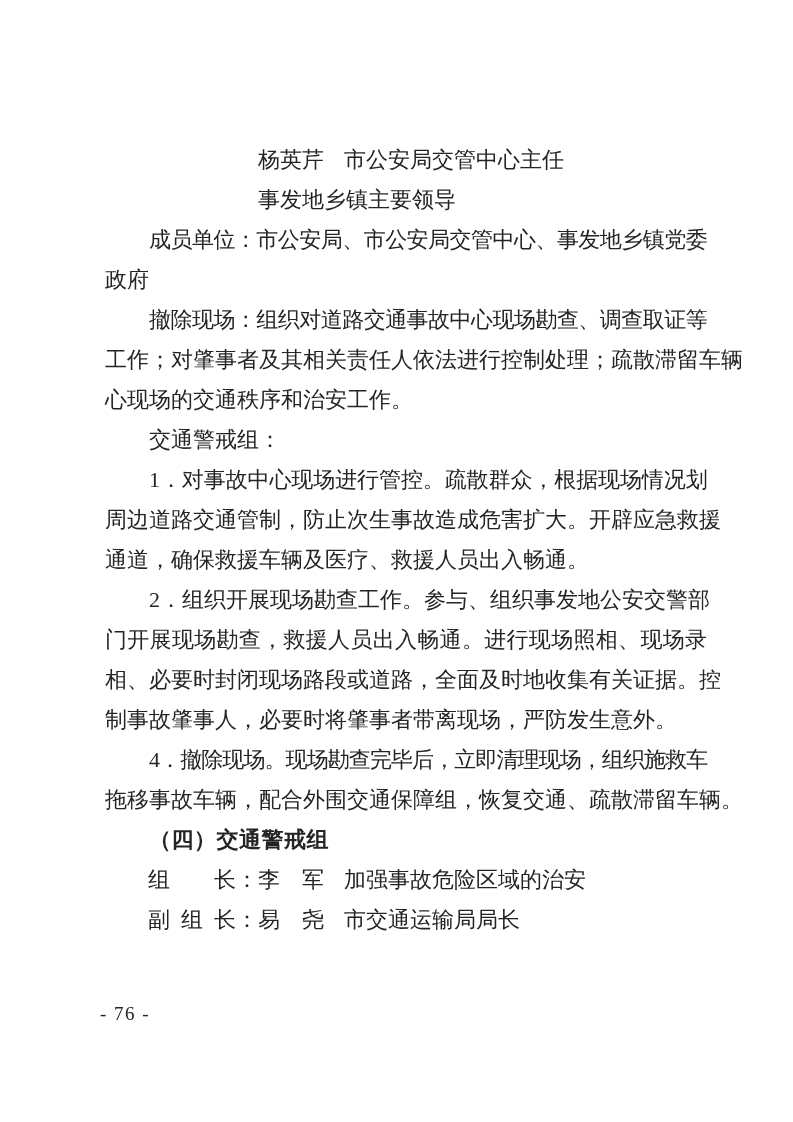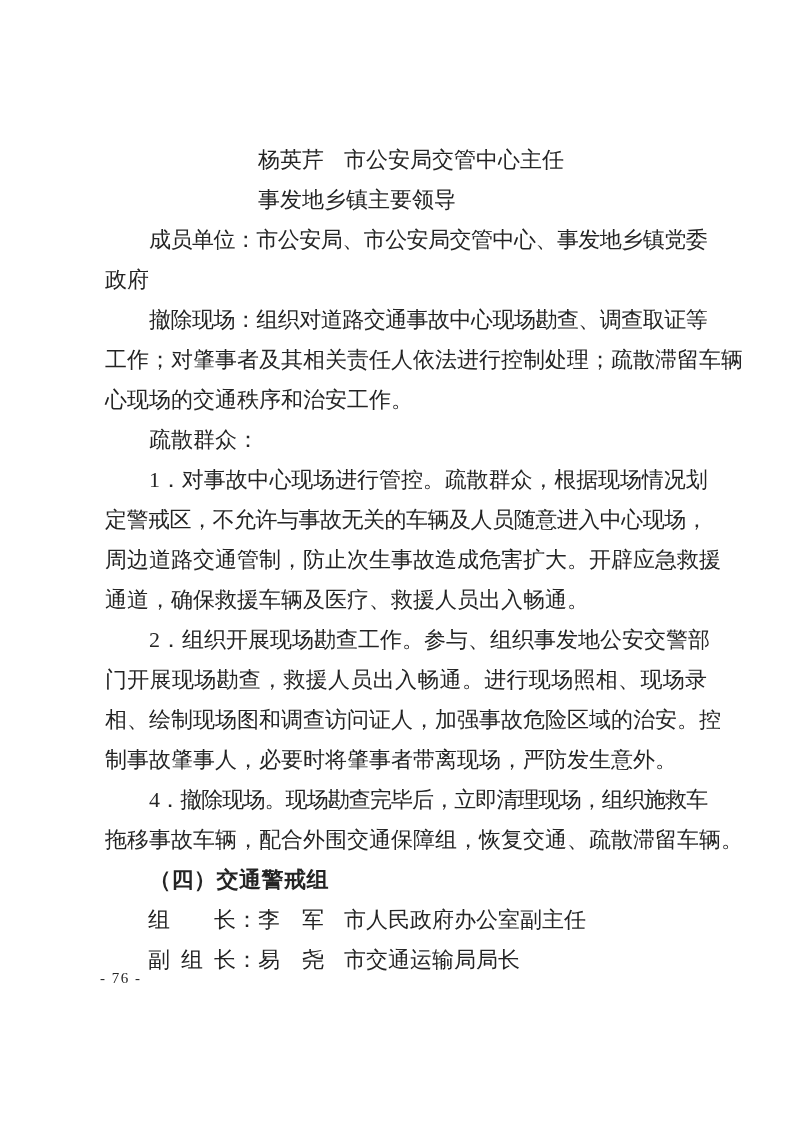--- a/index.html
+++ b/index.html
@@ -39,22 +39,22 @@
     width: 88px;
     text-align: justify;
     text-align-last: justify;
     vertical-align: top;
   }
   .role-name { display: inline-block; min-width: 66px; vertical-align: top; }
   .role-title { margin-left: 20px; }
   .page-number {
     position: absolute;
     left: 100px;
-    top: 966px;
-    font-size: 15px;
+    top: 1002px;
+    font-size: 19px;
     line-height: 24px;
     letter-spacing: 1.5px;
     color: #242424;
   }
 </style>
 </head>
 <body>
 
 <div class="page">
   <div class="content">
@@ -65,36 +65,35 @@
 
     <div class="line name-line">
       <span class="nm">事发地乡镇主要领导</span>
     </div>
 
     <div class="line ind j t1">成员单位：市公安局、市公安局交管中心、事发地乡镇党委</div>
     <div class="line">政府</div>
     <div class="line ind j t1">撤除现场：组织对道路交通事故中心现场勘查、调查取证等</div>
     <div class="line j">工作；对肇事者及其相关责任人依法进行控制处理；疏散滞留车辆</div>
     <div class="line">心现场的交通秩序和治安工作。</div>
-    <div class="line ind">疏散群众：</div>
+    <div class="line ind">交通警戒组：</div>
     <div class="line ind j t1">1．对事故中心现场进行管控。疏散群众，根据现场情况划</div>
-    <div class="line j t1">定警戒区，不允许与事故无关的车辆及人员随意进入中心现场，</div>
     <div class="line j">周边道路交通管制，防止次生事故造成危害扩大。开辟应急救援</div>
     <div class="line">通道，确保救援车辆及医疗、救援人员出入畅通。</div>
     <div class="line ind j">2．组织开展现场勘查工作。参与、组织事发地公安交警部</div>
     <div class="line j">门开展现场勘查，救援人员出入畅通。进行现场照相、现场录</div>
-    <div class="line j">相、绘制现场图和调查访问证人，加强事故危险区域的治安。控</div>
+    <div class="line j">相、必要时封闭现场路段或道路，全面及时地收集有关证据。控</div>
     <div class="line">制事故肇事人，必要时将肇事者带离现场，严防发生意外。</div>
     <div class="line ind j t2">4．撤除现场。现场勘查完毕后，立即清理现场，组织施救车</div>
     <div class="line ovf">拖移事故车辆，配合外围交通保障组，恢复交通、疏散滞留车辆。</div>
 
     <div class="line ind heading">（四）交通警戒组</div>
 
     <div class="line role-line">
-      <span class="role-label">组长</span><span class="role-colon">：</span><span class="role-name">李　军</span><span class="role-title">市人民政府办公室副主任</span>
+      <span class="role-label">组长</span><span class="role-colon">：</span><span class="role-name">李　军</span><span class="role-title">加强事故危险区域的治安</span>
     </div>
 
     <div class="line role-line">
       <span class="role-label">副组长</span><span class="role-colon">：</span><span class="role-name">易　尧</span><span class="role-title">市交通运输局局长</span>
     </div>
 
   </div>
 
   <div class="page-number">- 76 -</div>
 </div>

